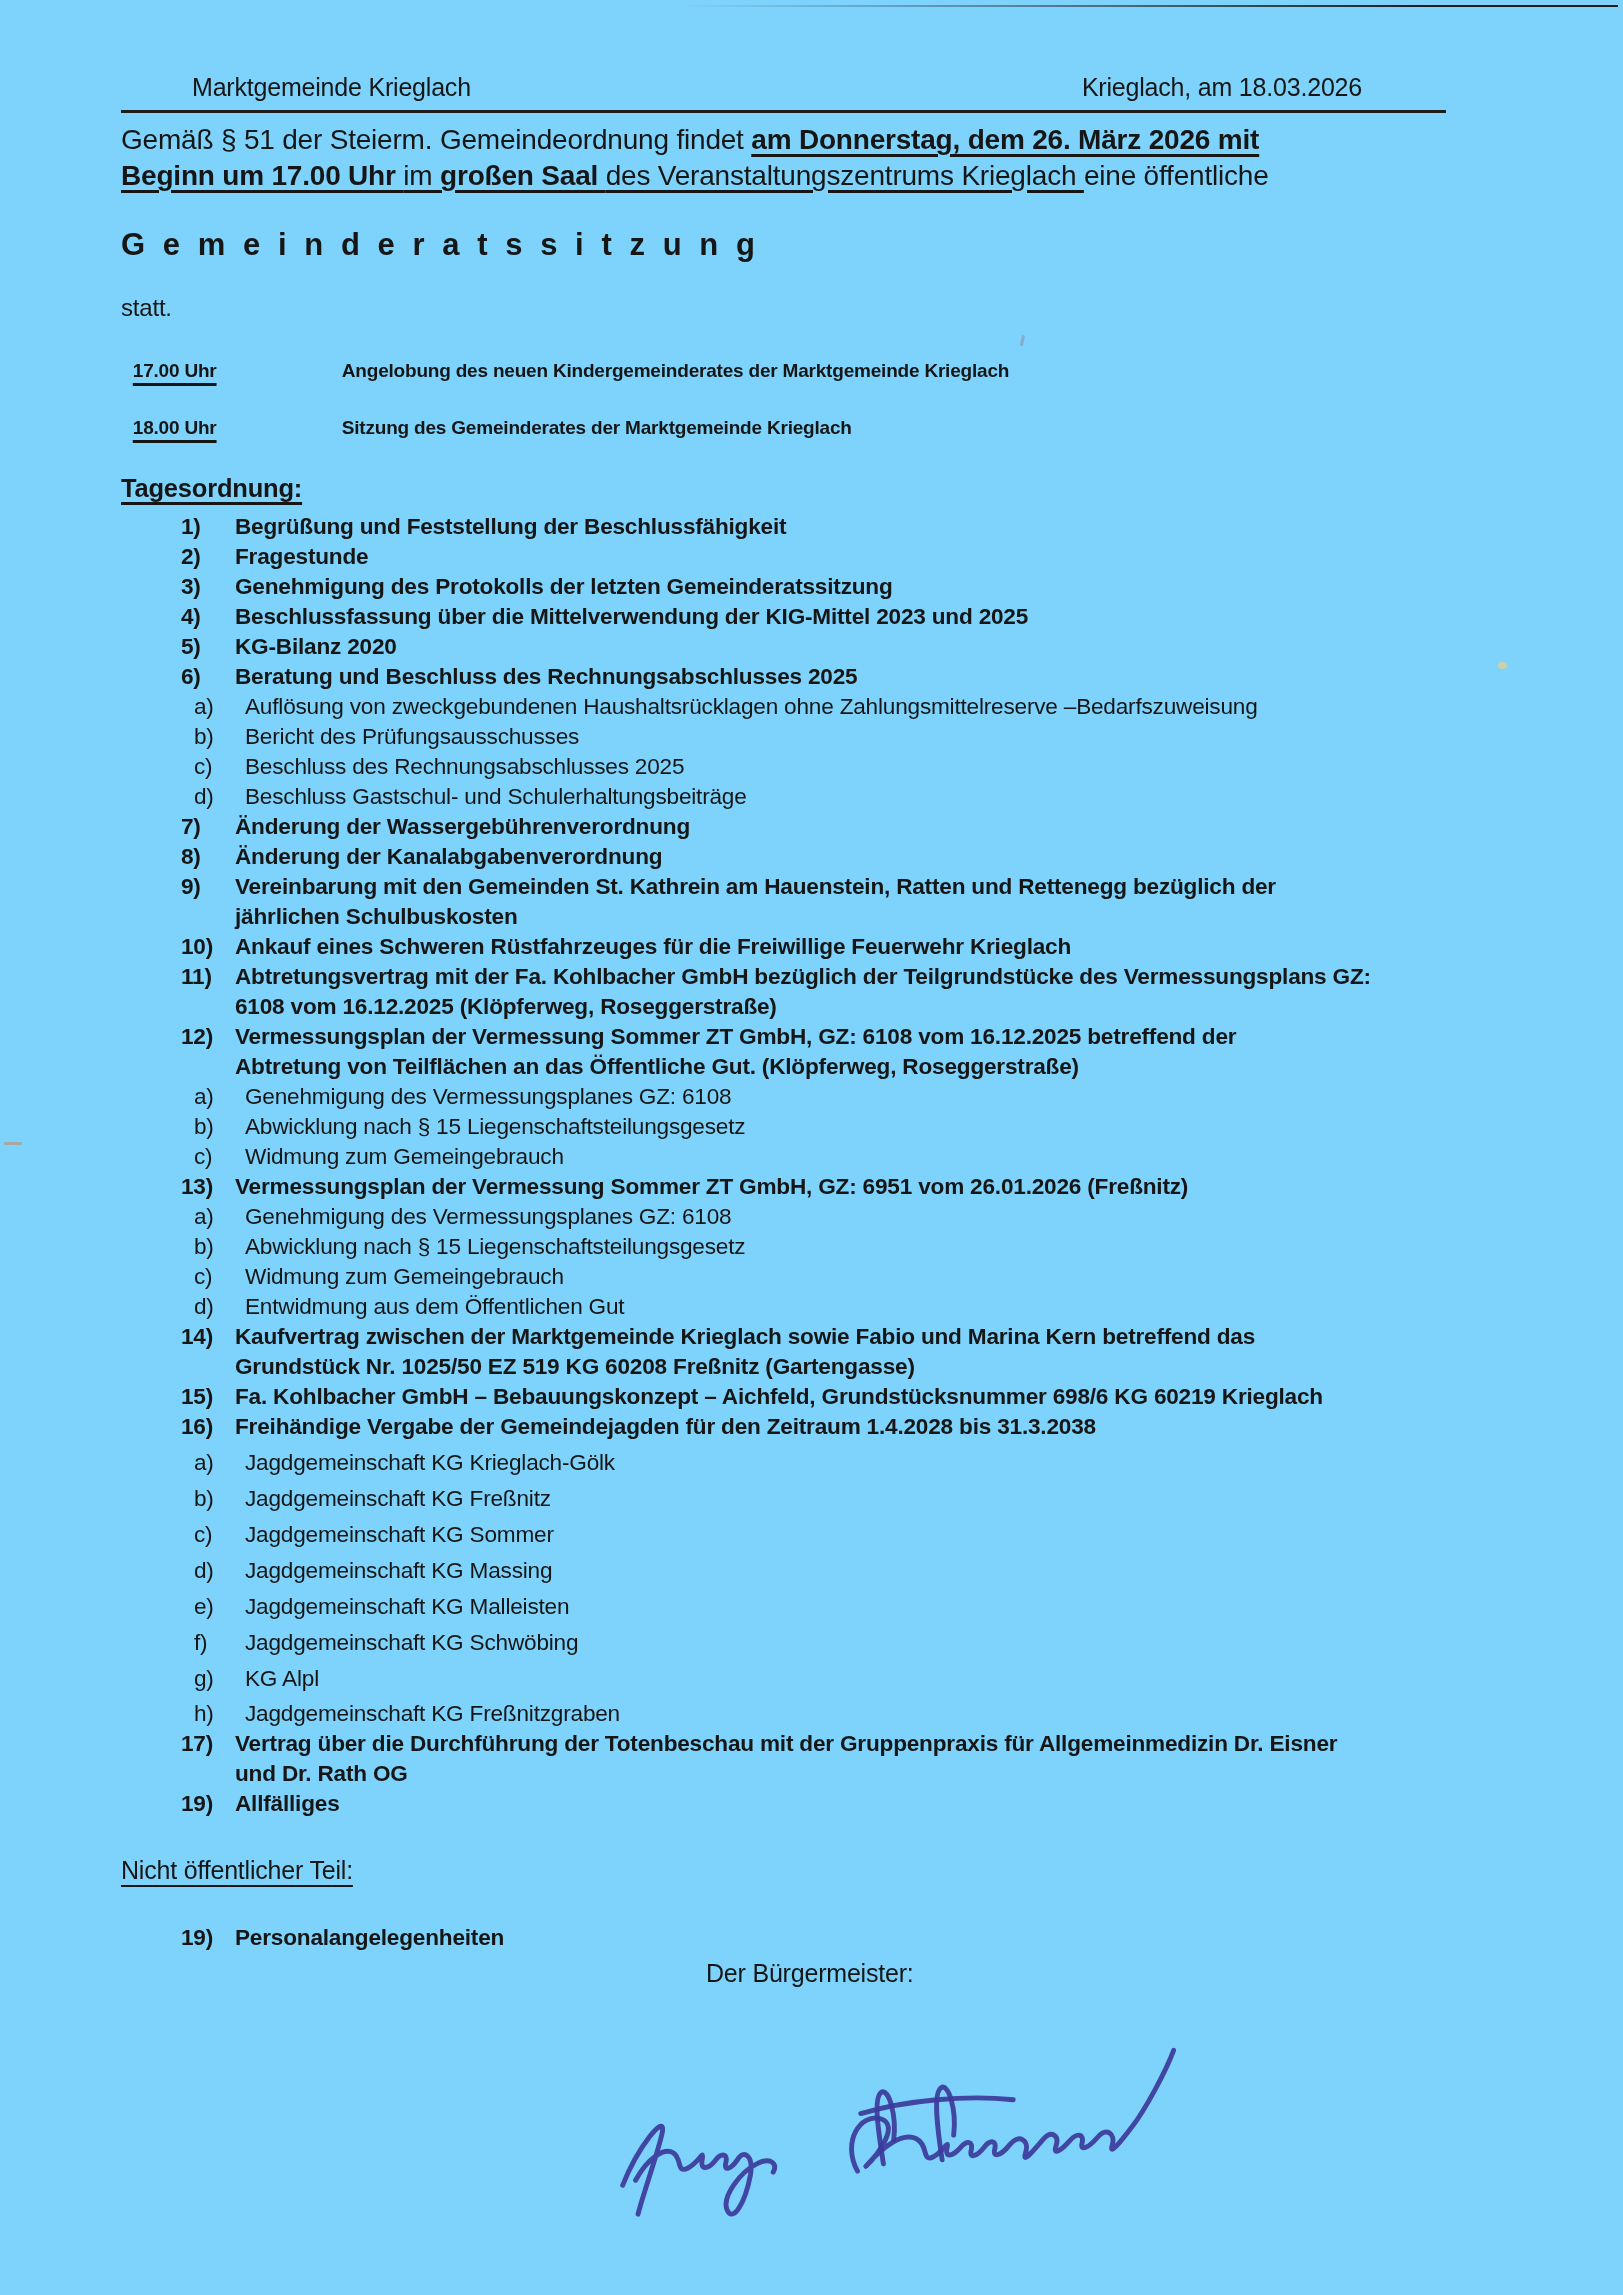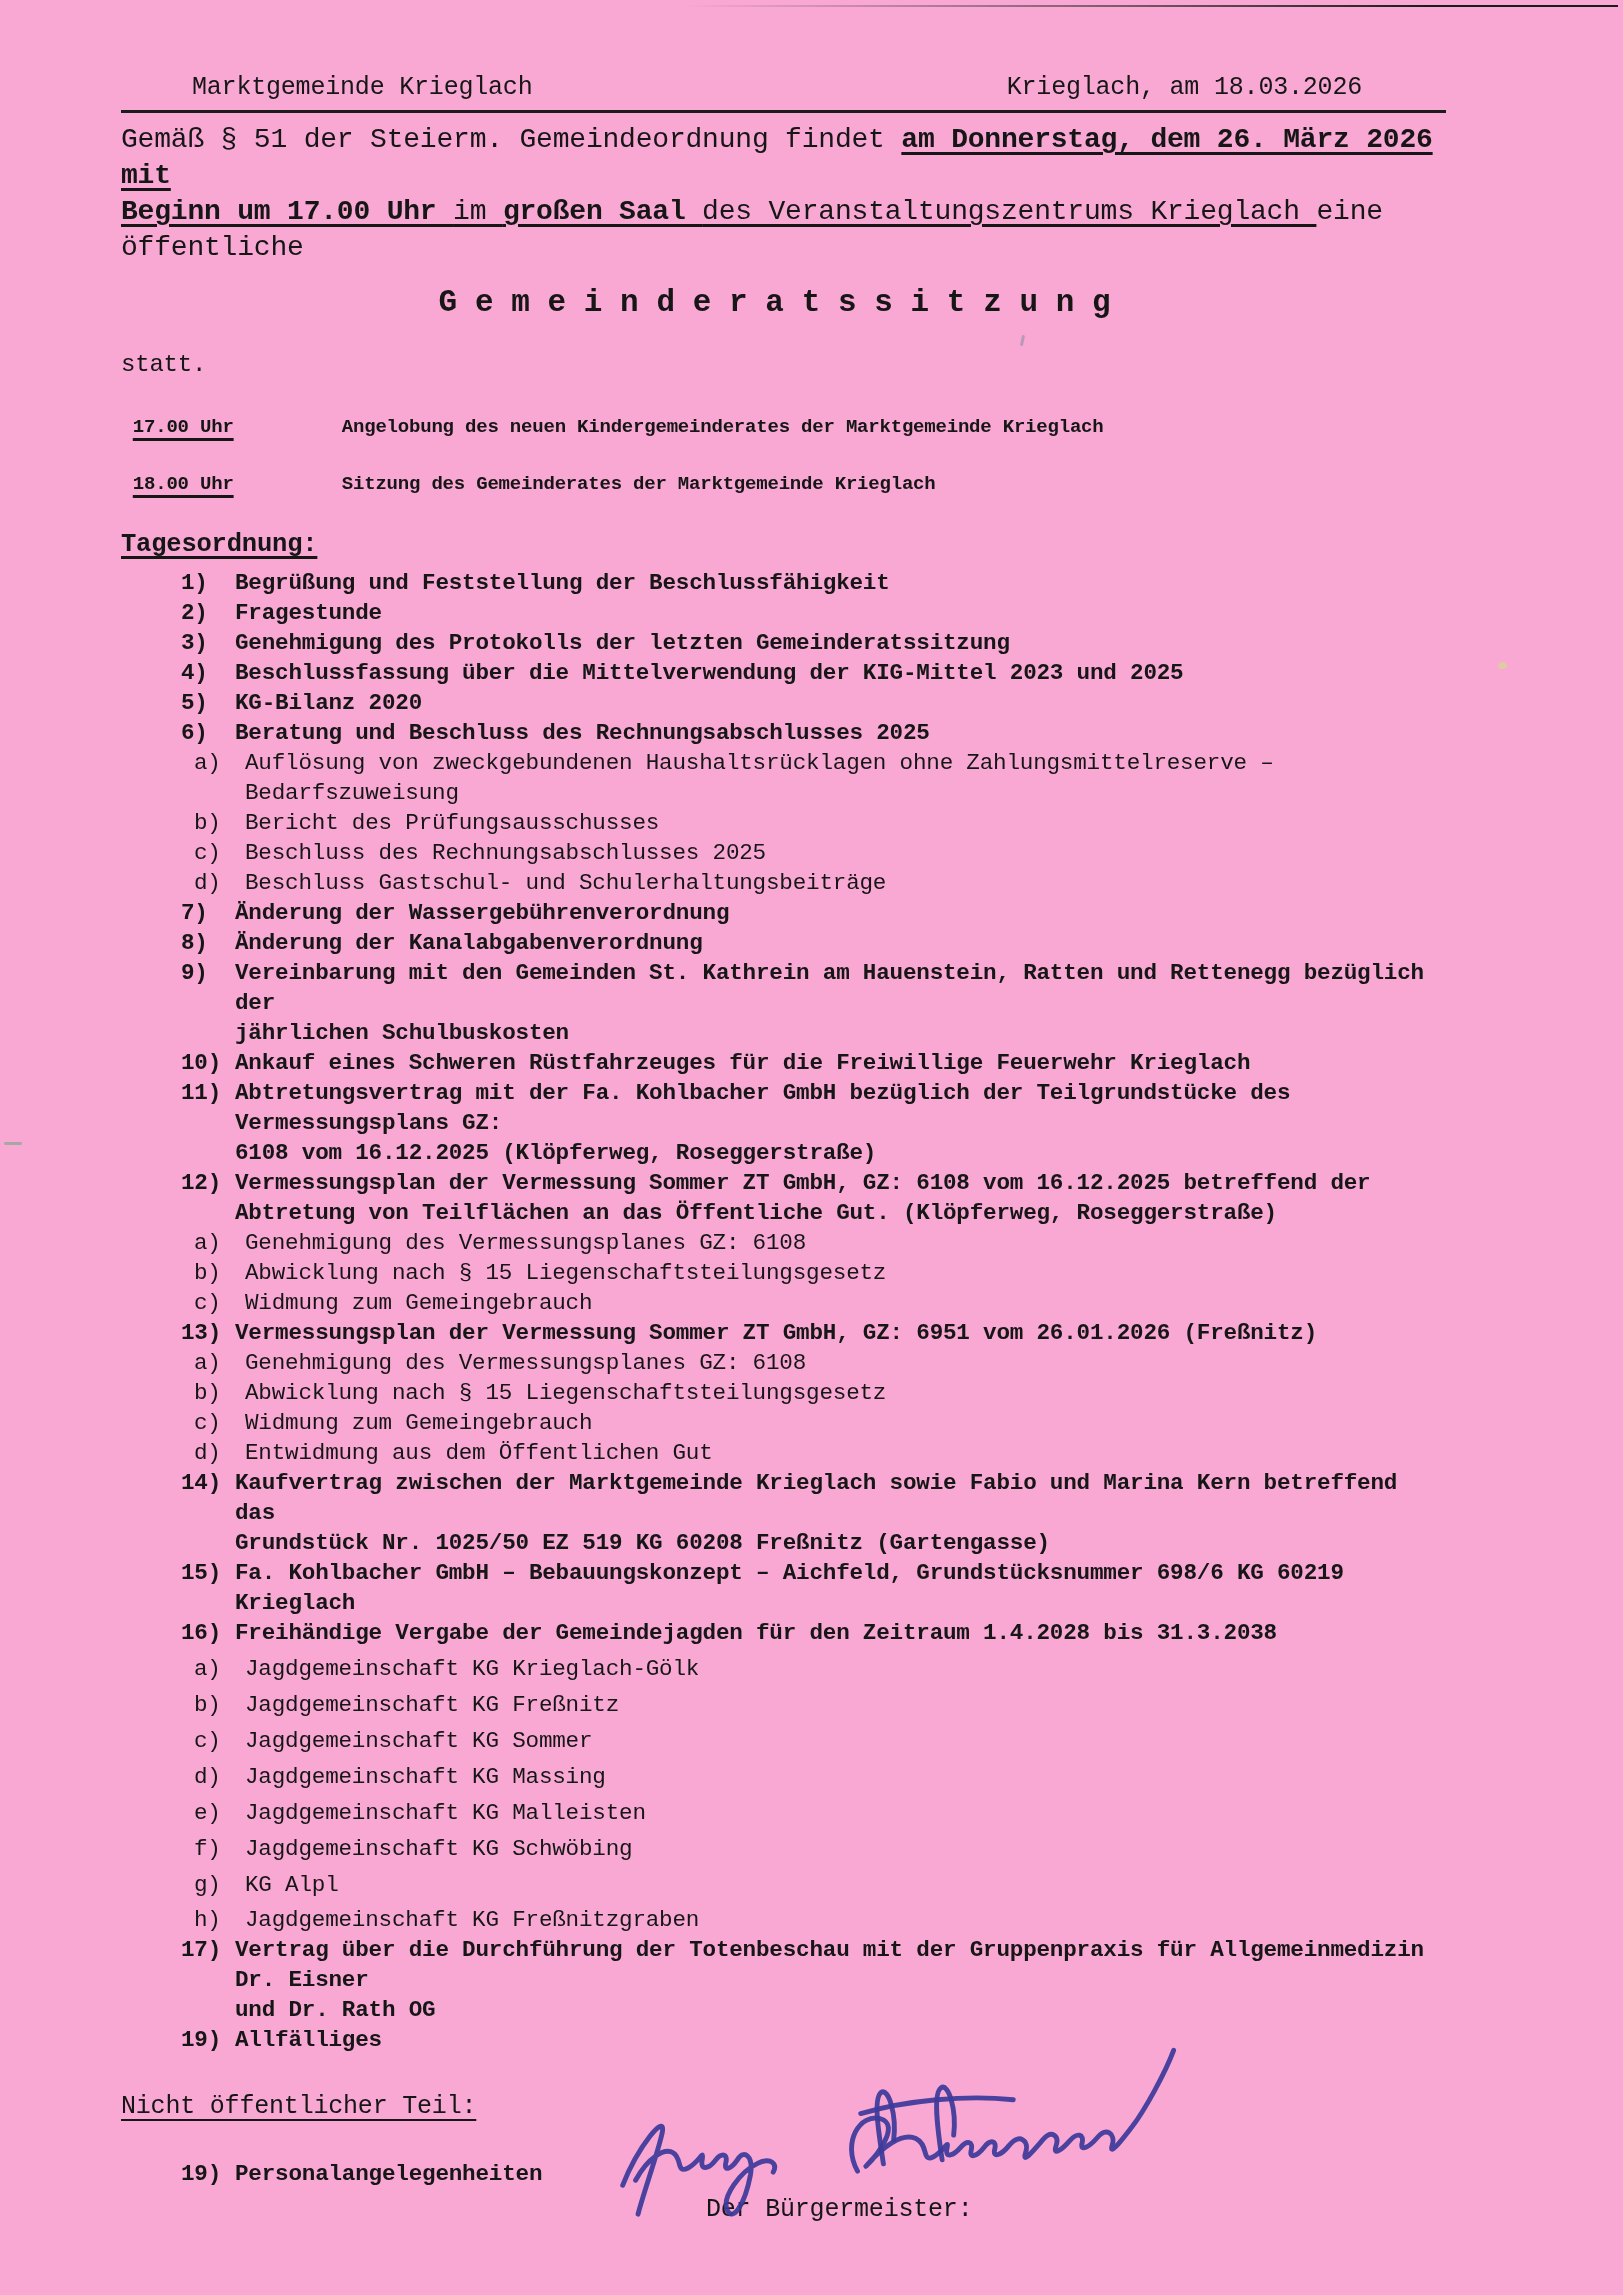--- a/index.html
+++ b/index.html
@@ -1,21 +1,21 @@
 <!DOCTYPE html>
 <html style="font-size:10.5px"><head>
 <meta charset="utf-8">
 <style>
   html,body{margin:0;padding:0;background:#e8e8e8;}
   .page{
     position:relative;
     width:1623px;height:2295px;
-    background:#f9a8d4;
+    background:#7dd3fc;
     color:#161616;
-    font-family:Liberation Mono, monospace;
+    font-family:Liberation Sans, sans-serif;
     overflow:hidden;
     letter-spacing:-0.2px;
   }
   .content{padding:73px 177px 0 121px;}
 
   
   .doc-header{
     display:flex;justify-content:space-between;align-items:flex-end;
     border-bottom:3.3px solid #1c1c1c;
     padding:0 84px 7.9px 71px;
@@ -25,22 +25,22 @@
   .title{
     text-align:center;font-weight:bold;font-size:56px;letter-spacing:0.7px;
     margin-top:7.9px;line-height:60px;
   }
   
   .intro{margin-top:9.2px;font-size:28px;line-height:36px;}
   .u{text-decoration:underline;text-decoration-thickness:2.6px;text-underline-offset:4.6px;}
   .b{font-weight:bold;}
   
   .session-title{
-    text-align:center;font-weight:bold;font-size:31px;letter-spacing:17.7px;
-    margin-top:19px;
+    text-align:left;font-weight:bold;font-size:31px;letter-spacing:17.7px;
+    margin-top:33px;
   }
   .statt{font-size:24px;margin-top:31px;}
   
   .schedule{margin-top:38px;font-size:19px;font-weight:bold;}
   .schedule .srow{display:flex;margin-bottom:35px;margin-left:11.8px;}
   .schedule .time{
     flex:none;width:136px;
     text-decoration:underline;text-decoration-thickness:3.3px;text-underline-offset:5.9px;
   }
   .schedule .desc{margin-left:73px;}

